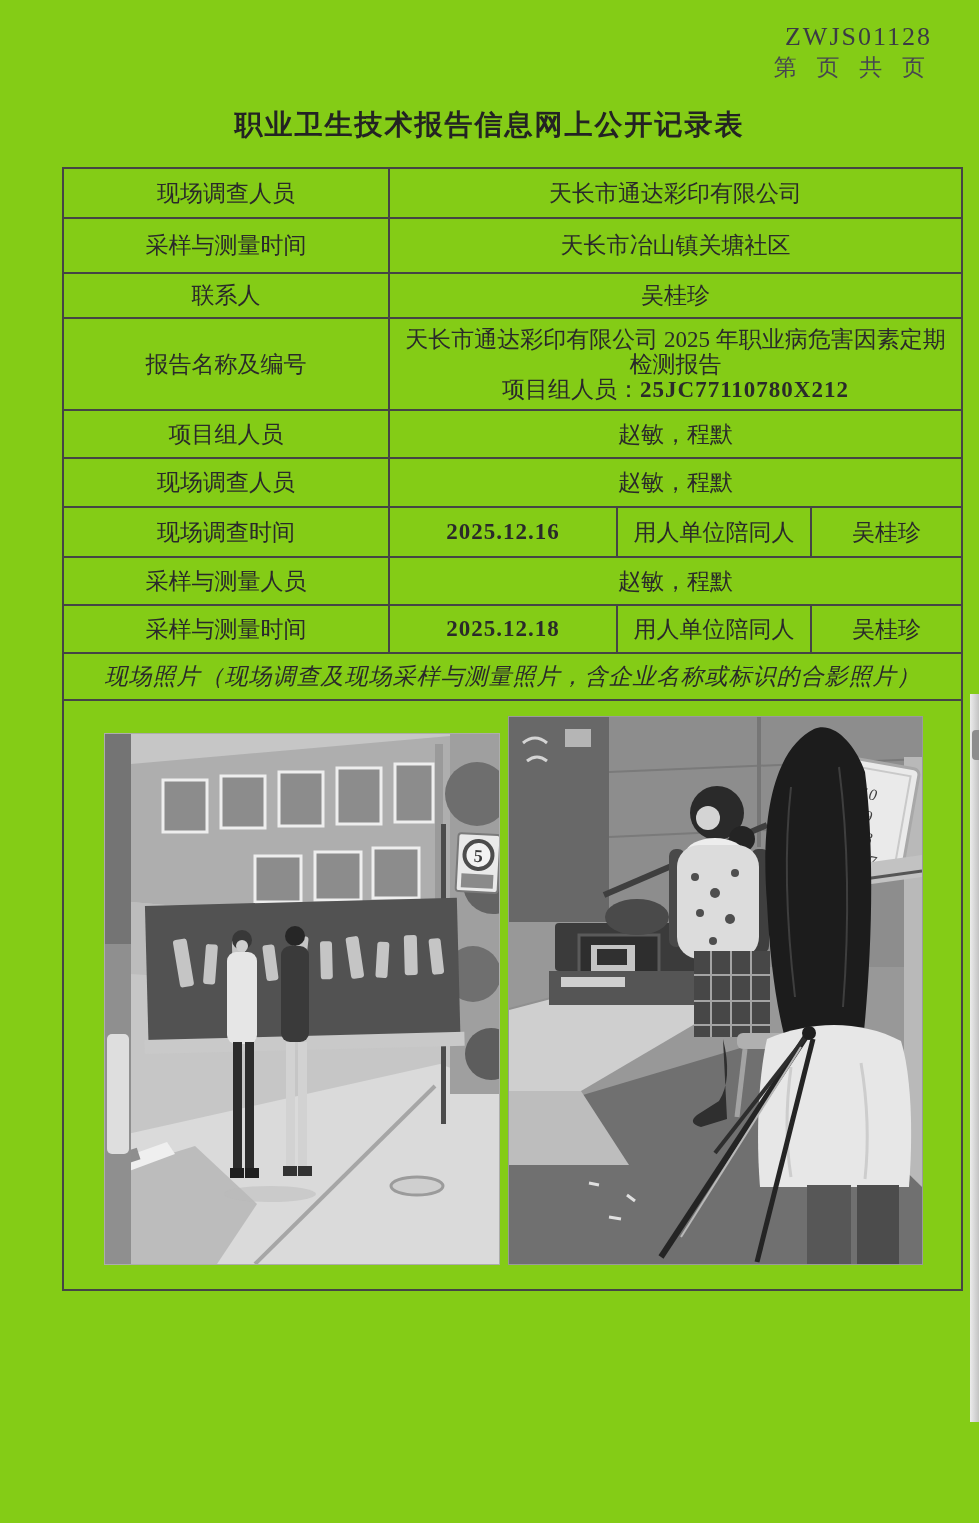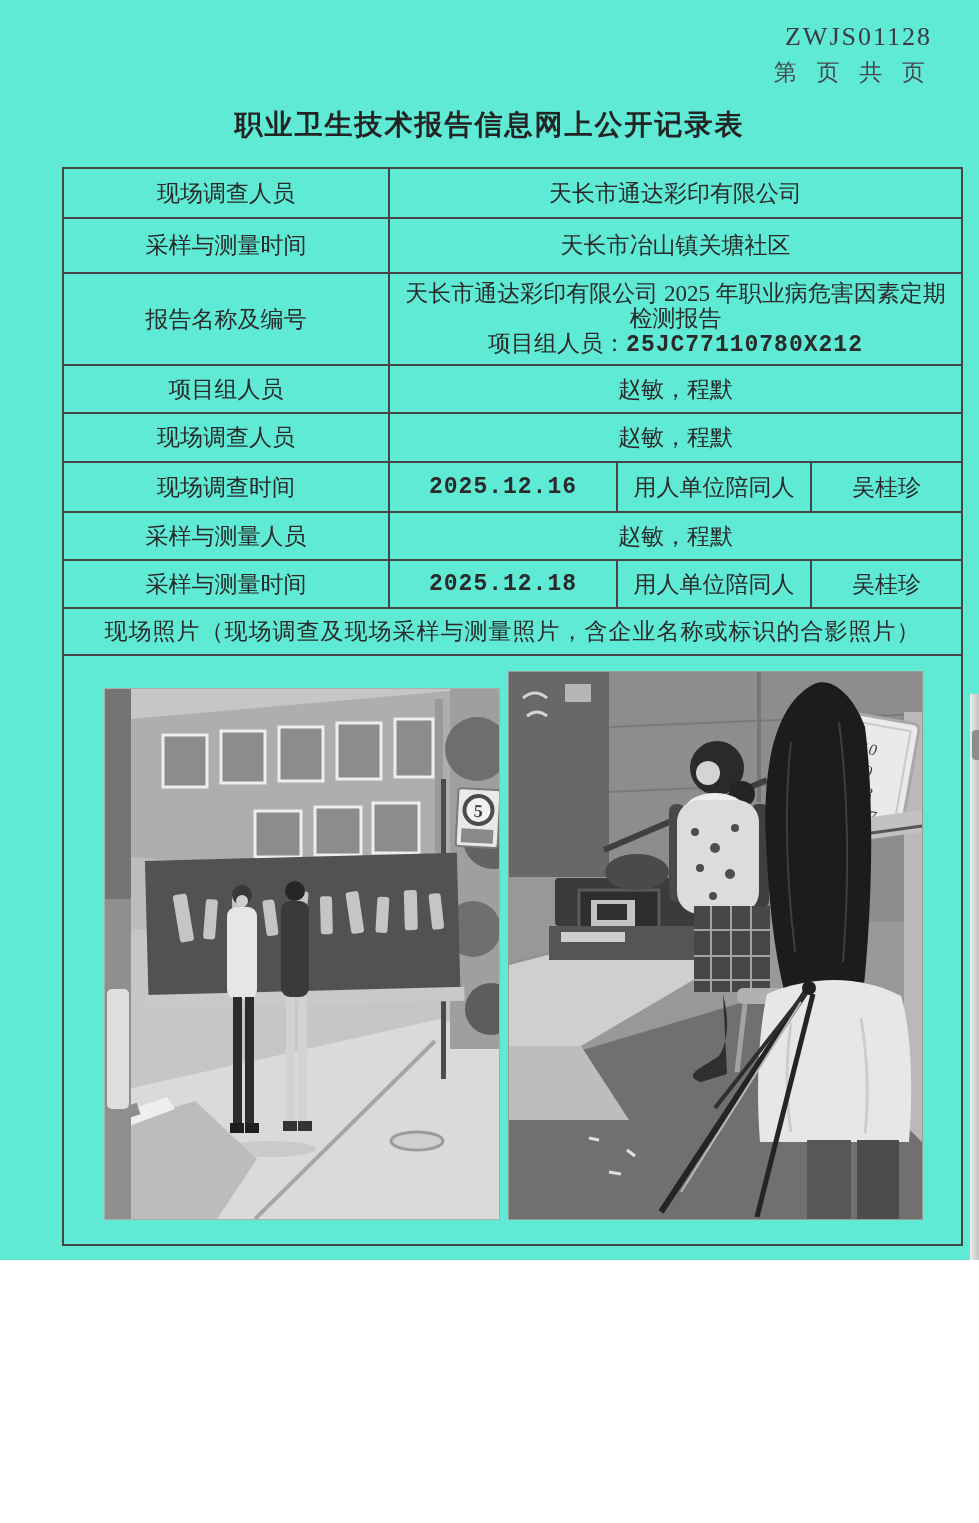--- a/index.html
+++ b/index.html
@@ -1,35 +1,35 @@
 <!DOCTYPE html>
 <html><head>
 <meta charset="utf-8">
 <style>
   html,body{margin:0;padding:0;}
   body{width:979px;height:1523px;background:#ffffff;font-family:"Liberation Serif",serif;color:#242424;}
-  .page{position:relative;width:979px;height:1260px;background:#5eead4;overflow:hidden;}
+  .page{position:relative;width:979px;height:1523px;background:#84cc16;overflow:hidden;}
 
   
   .corner{position:absolute;top:22px;right:47px;text-align:right;color:#3b3b44;}
   .doc-code{font-size:26px;letter-spacing:2px;}
-  .page-marker{font-size:23px;letter-spacing:7px;white-space:pre;margin-top:5px;color:#474750;}
+  .page-marker{font-size:23px;letter-spacing:7px;white-space:pre;color:#474750;}
 
   
   .title{position:absolute;top:106px;left:0;width:100%;margin:0;text-align:center;
          font-size:28px;font-weight:bold;letter-spacing:2px;color:#232323;}
 
   
   table.record{position:absolute;left:62px;top:167px;width:899px;border-collapse:collapse;table-layout:fixed;}
   table.record td{border:2px solid #454545;font-size:23px;text-align:center;vertical-align:middle;
                   padding:0 4px;color:#2a2a2a;overflow:hidden;}
-  .num,.date-cell{font-family:Liberation Mono, monospace;font-weight:bold;letter-spacing:1px;}
+  .num,.date-cell{font-family:Liberation Serif, serif;font-weight:bold;letter-spacing:1px;}
   .date-cell{font-size:24px;}
   .report-cell{line-height:25px;padding:2px 6px;}
-  .caption-cell{text-align:left;padding:4px 10px;font-size:23px;letter-spacing:1px;}
+  .caption-cell{text-align:left;padding:4px 10px;font-size:23px;letter-spacing:1px;font-style:italic;}
   .photos-cell{position:relative;height:588px;padding:0;}
   .photo{position:absolute;display:block;}
   .photo-left{left:41px;top:33px;outline:1px solid #adadad;}
   .photo-right{left:445px;top:16px;outline:1px solid #9a9a9a;}
 
   
   .edge-strip{position:absolute;right:0;top:694px;width:9px;height:728px;
               background:linear-gradient(to left,#c3c3c3,#ececec);}
   .edge-mark{position:absolute;right:0;top:730px;width:7px;height:30px;background:#8d8d8d;border-radius:4px 0 0 4px;}
   svg text{font-family:"Liberation Serif",serif;}
@@ -54,20 +54,24 @@
         <col style="width:151px">
     </colgroup>
     <tbody>
       <tr style="height:50px">
         <td>现场调查人员</td>
         <td colspan="3">天长市通达彩印有限公司</td>
       </tr>
       <tr style="height:55px">
         <td>采样与测量时间</td>
         <td colspan="3">天长市冶山镇关塘社区</td>
+      </tr>
+      <tr style="height:45px">
+        <td>联系人</td>
+        <td colspan="3">吴桂珍</td>
       </tr>
       <tr style="height:92px">
         <td>报告名称及编号</td>
         <td colspan="3" class="report-cell">
           <div>天长市通达彩印有限公司 2025 年职业病危害因素定期检测报告</div>
           <div><span>项目组人员：</span><span class="num">25JC77110780X212</span></div>
         </td>
       </tr>
       <tr style="height:48px">
         <td>项目组人员</td>

